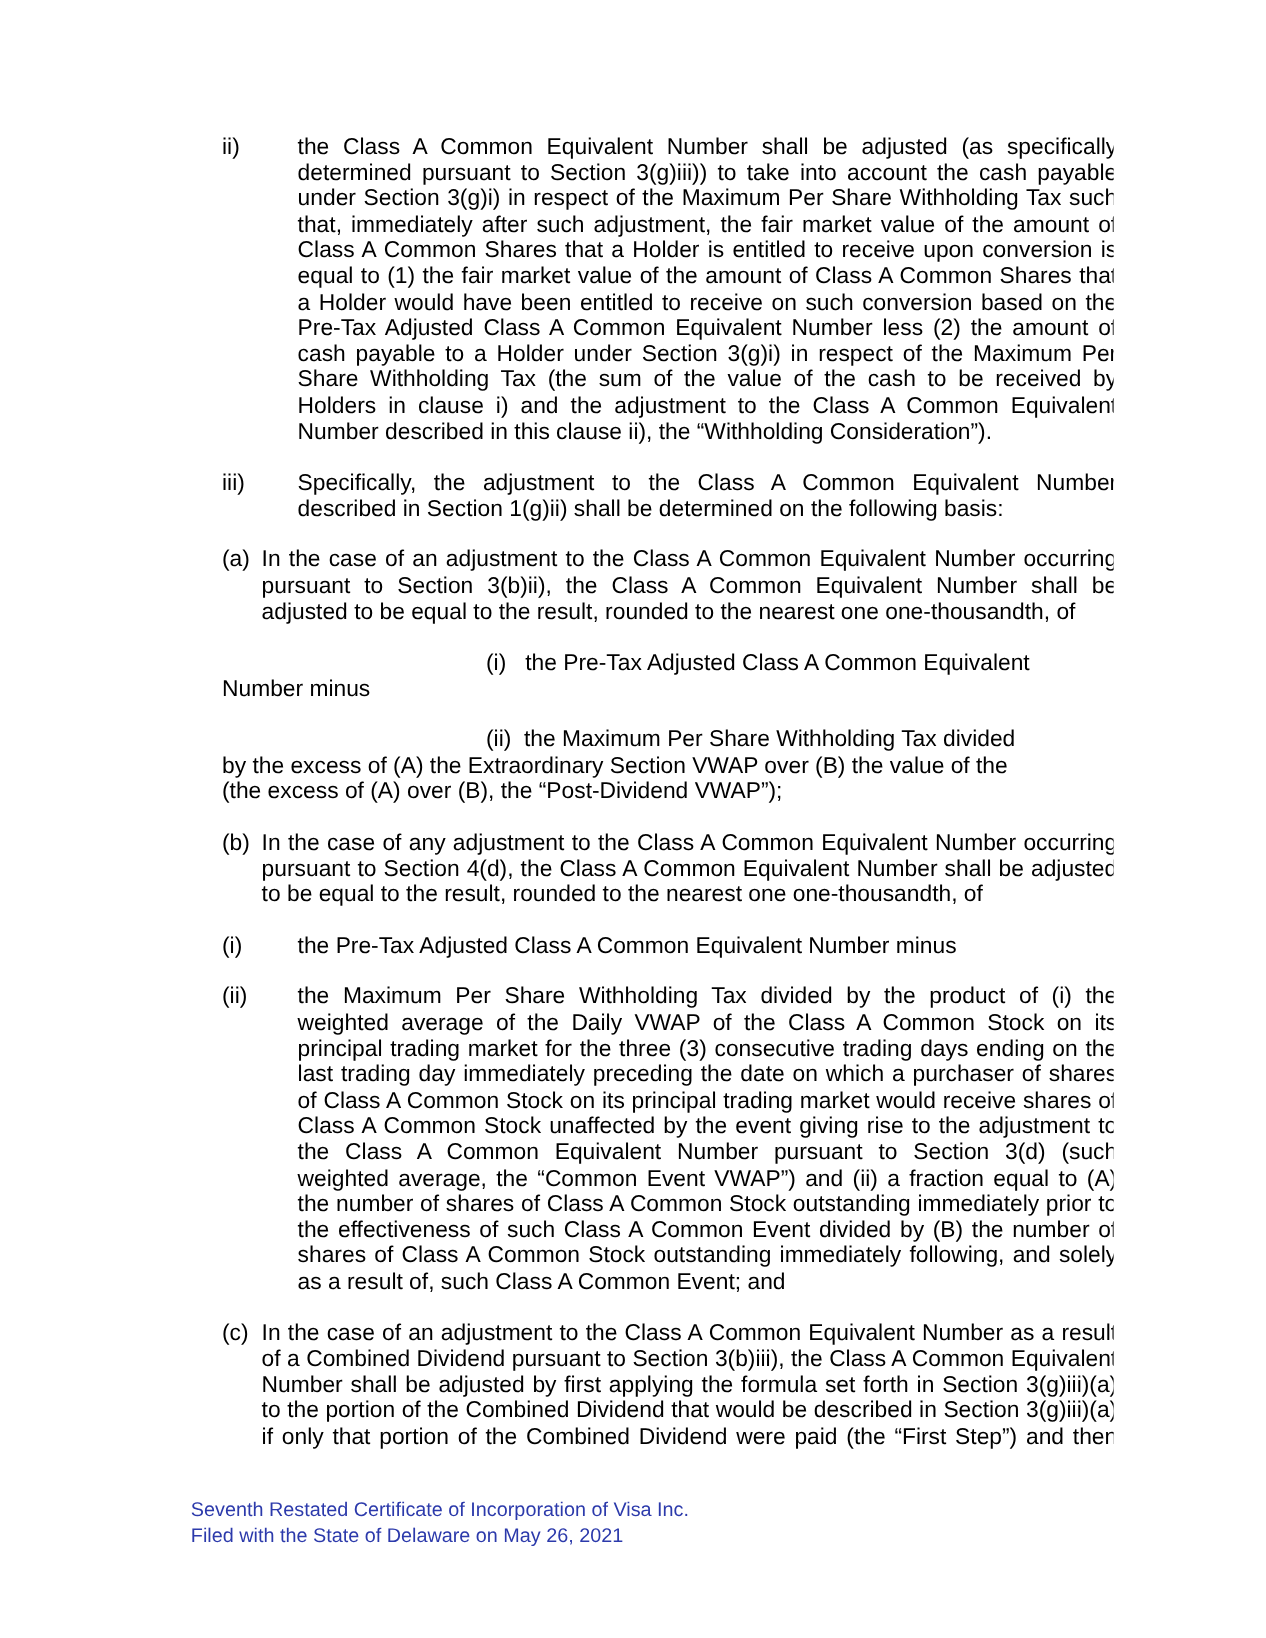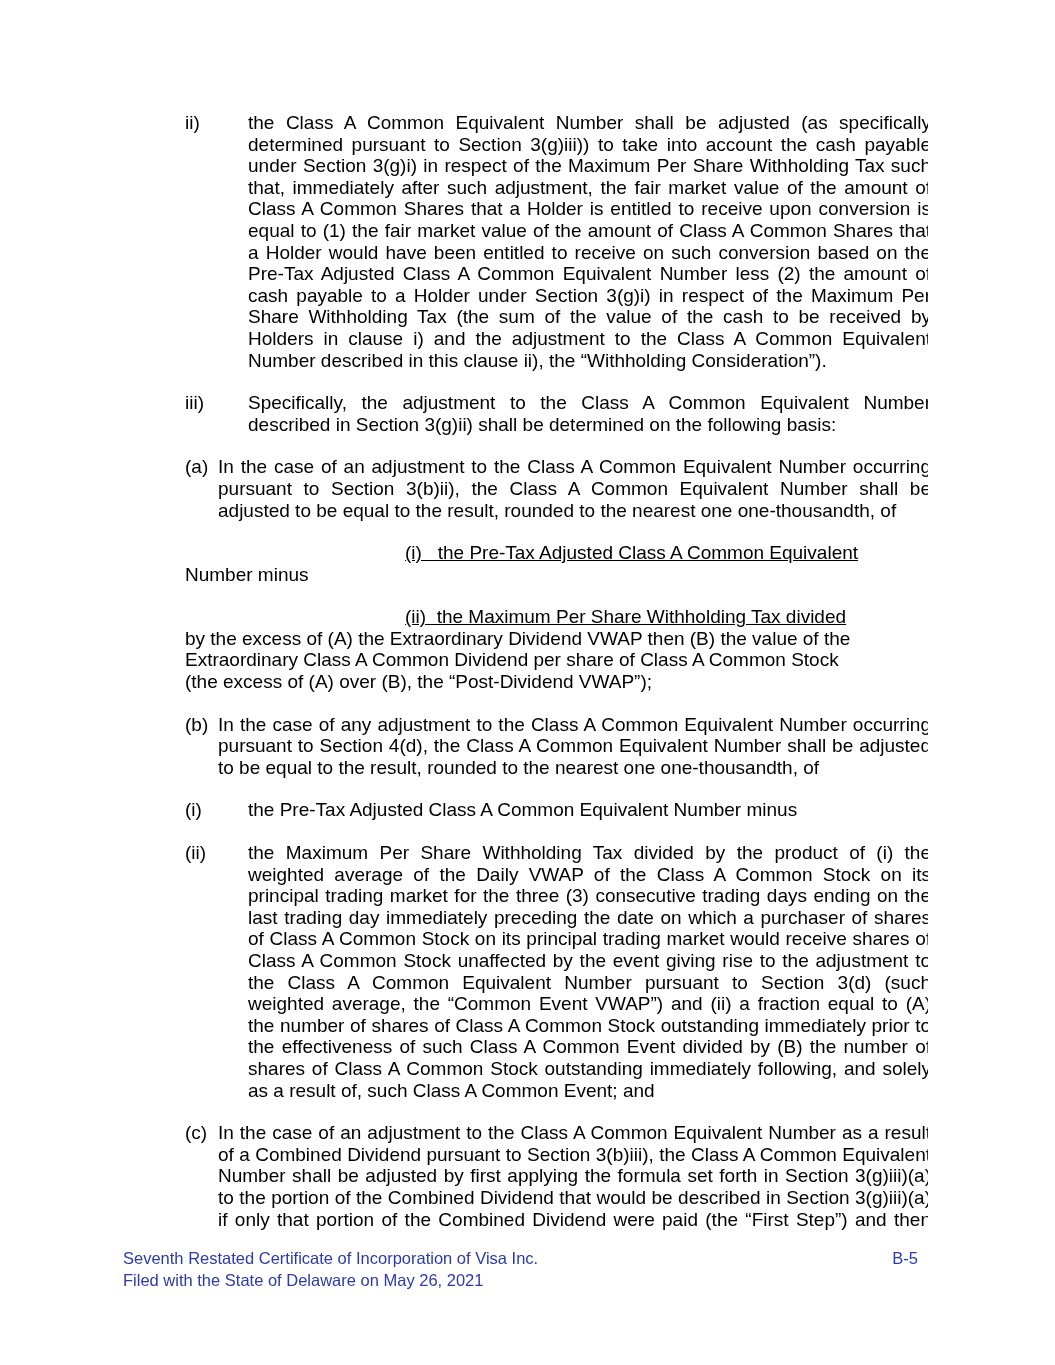--- a/index.html
+++ b/index.html
@@ -45,21 +45,20 @@
     top: 0;
   }
   .justify-last {
     text-align-last: justify;
   }
   .formula .line {
     white-space: pre-wrap;
   }
   .formula .first {
     padding-left: 220px;
-    text-decoration: underline;
   }
   .footer {
     position: absolute;
     left: 123px;
     top: 1248px;
     width: 795px;
     display: flex;
     justify-content: space-between;
     align-items: flex-start;
     font-size: 16.5px;
@@ -72,37 +71,36 @@
 <div class="page">
   <div class="content">
 
     <div class="para numbered">
       <span class="label">ii)</span>
       <span class="text">the Class A Common Equivalent Number shall be adjusted (as specifically determined pursuant to Section 3(g)iii)) to take into account the cash payable under Section 3(g)i) in respect of the Maximum Per Share Withholding Tax such that, immediately after such adjustment, the fair market value of the amount of Class A Common Shares that a Holder is entitled to receive upon conversion is equal to (1) the fair market value of the amount of Class A Common Shares that a Holder would have been entitled to receive on such conversion based on the Pre-Tax Adjusted Class A Common Equivalent Number less (2) the amount of cash payable to a Holder under Section 3(g)i) in respect of the Maximum Per Share Withholding Tax (the sum of the value of the cash to be received by Holders in clause i) and the adjustment to the Class A Common Equivalent Number described in this clause ii), the “Withholding Consideration”).</span>
     </div>
 
     <div class="para numbered">
       <span class="label">iii)</span>
-      <span class="text">Specifically, the adjustment to the Class A Common Equivalent Number described in Section 3(g)ii) shall be determined on the following basis:</span>
+      <span class="text">Specifically, the adjustment to the Class A Common Equivalent Number described in Section 1(g)ii) shall be determined on the following basis:</span>
     </div>
 
     <div class="para lettered">
       <span class="label">(a)</span>
       <span class="text">In the case of an adjustment to the Class A Common Equivalent Number occurring pursuant to Section 3(b)ii), the Class A Common Equivalent Number shall be adjusted to be equal to the result, rounded to the nearest one one-thousandth, of</span>
     </div>
 
     <div class="para formula">
       <div class="line first">(i)   the Pre-Tax Adjusted Class A Common Equivalent</div>
       <div class="line">Number minus</div>
     </div>
 
     <div class="para formula">
       <div class="line first">(ii)  the Maximum Per Share Withholding Tax divided</div>
-      <div class="line">by the excess of (A) the Extraordinary Dividend VWAP then (B) the value of the</div>
-      <div class="line">Extraordinary Class A Common Dividend per share of Class A Common Stock</div>
+      <div class="line">by the excess of (A) the Extraordinary Section VWAP over (B) the value of the</div>
       <div class="line">(the excess of (A) over (B), the “Post-Dividend VWAP”);</div>
     </div>
 
     <div class="para lettered">
       <span class="label">(b)</span>
       <span class="text">In the case of any adjustment to the Class A Common Equivalent Number occurring pursuant to Section 4(d), the Class A Common Equivalent Number shall be adjusted to be equal to the result, rounded to the nearest one one-thousandth, of</span>
     </div>
 
     <div class="para numbered">
       <span class="label">(i)</span>
@@ -114,20 +112,20 @@
       <span class="text">the Maximum Per Share Withholding Tax divided by the product of (i) the weighted average of the Daily VWAP of the Class A Common Stock on its principal trading market for the three (3) consecutive trading days ending on the last trading day immediately preceding the date on which a purchaser of shares of Class A Common Stock on its principal trading market would receive shares of Class A Common Stock unaffected by the event giving rise to the adjustment to the Class A Common Equivalent Number pursuant to Section 3(d) (such weighted average, the “Common Event VWAP”) and (ii) a fraction equal to (A) the number of shares of Class A Common Stock outstanding immediately prior to the effectiveness of such Class A Common Event divided by (B) the number of shares of Class A Common Stock outstanding immediately following, and solely as a result of, such Class A Common Event; and</span>
     </div>
 
     <div class="para lettered justify-last">
       <span class="label">(c)</span>
       <span class="text">In the case of an adjustment to the Class A Common Equivalent Number as a result of a Combined Dividend pursuant to Section 3(b)iii), the Class A Common Equivalent Number shall be adjusted by first applying the formula set forth in Section 3(g)iii)(a) to the portion of the Combined Dividend that would be described in Section 3(g)iii)(a) if only that portion of the Combined Dividend were paid (the “First Step”) and then</span>
     </div>
 
   </div>
 
-  <div class="footer" style="color: rgb(44, 58, 171);">
+  <div class="footer" style="color: rgb(44, 58, 171); margin-left: 36px;">
     <div>
       <div>Seventh Restated Certificate of Incorporation of Visa Inc.</div>
       <div>Filed with the State of Delaware on May 26, 2021</div>
     </div>
     <div>B-5</div>
   </div>
 </div>
 
 </body></html>

